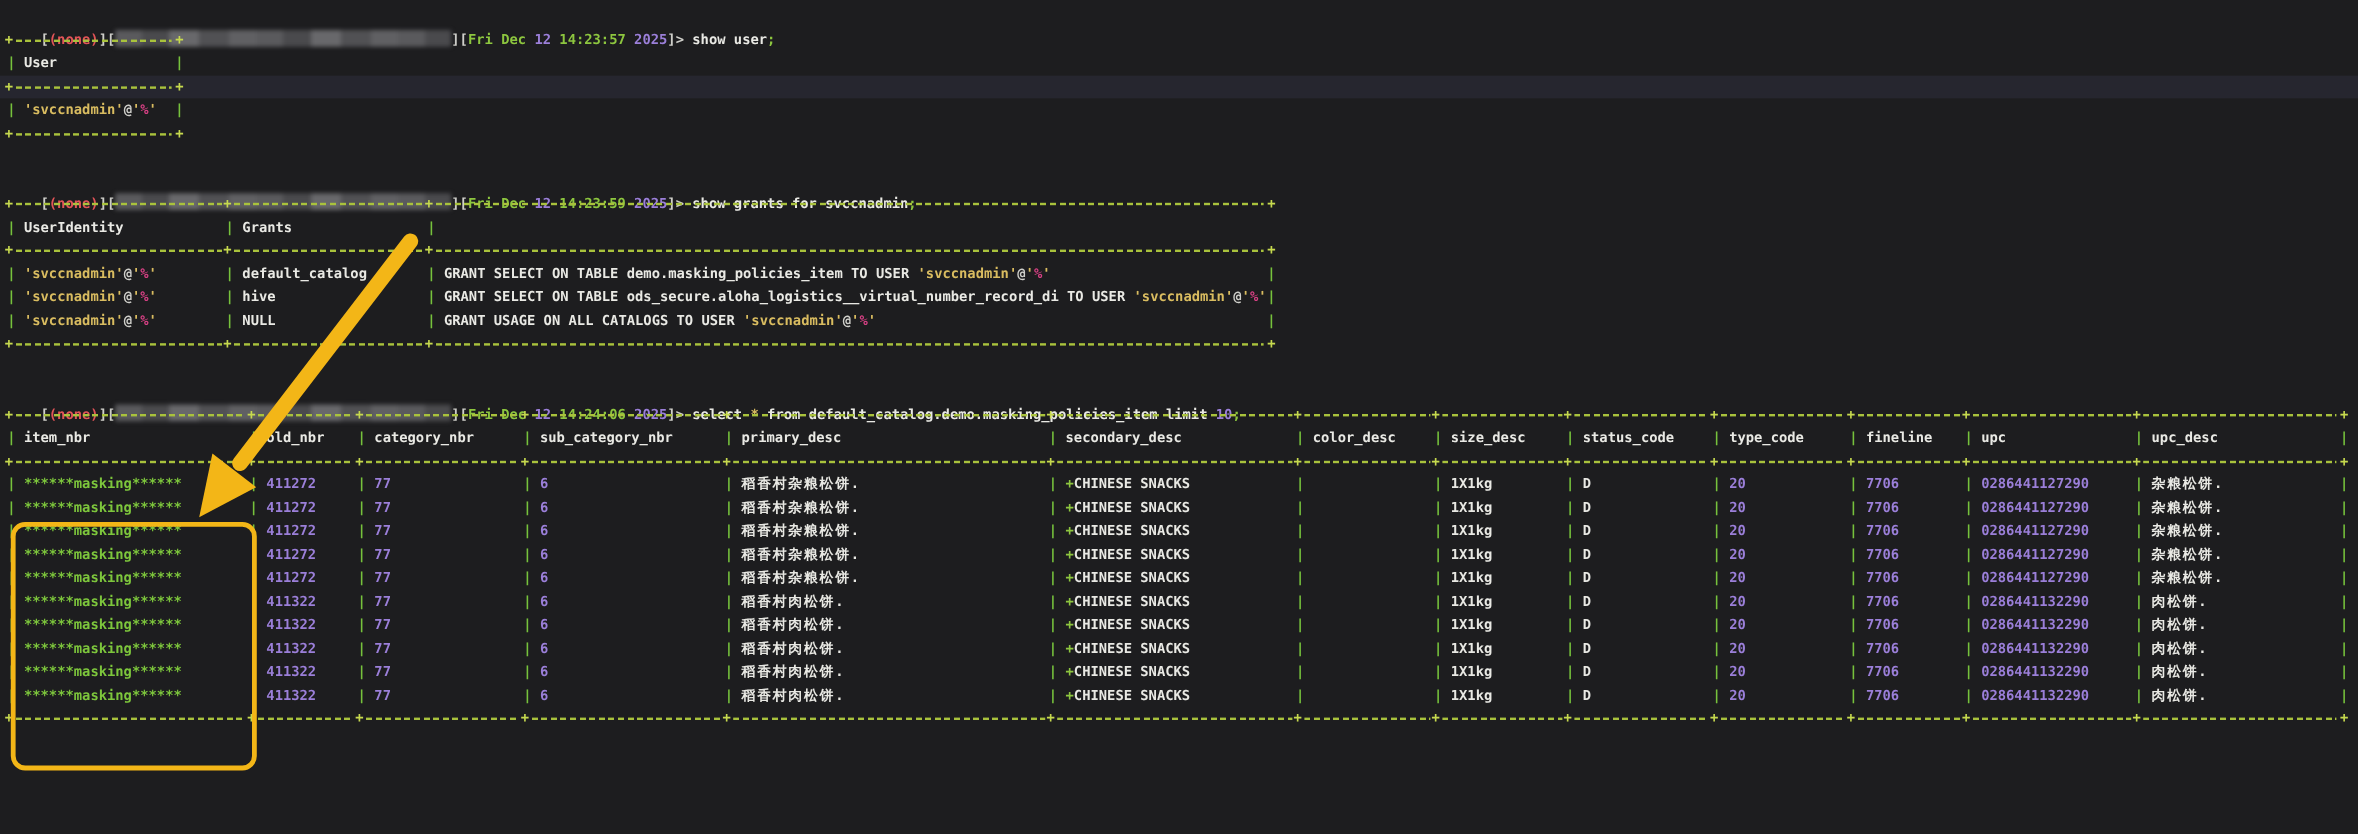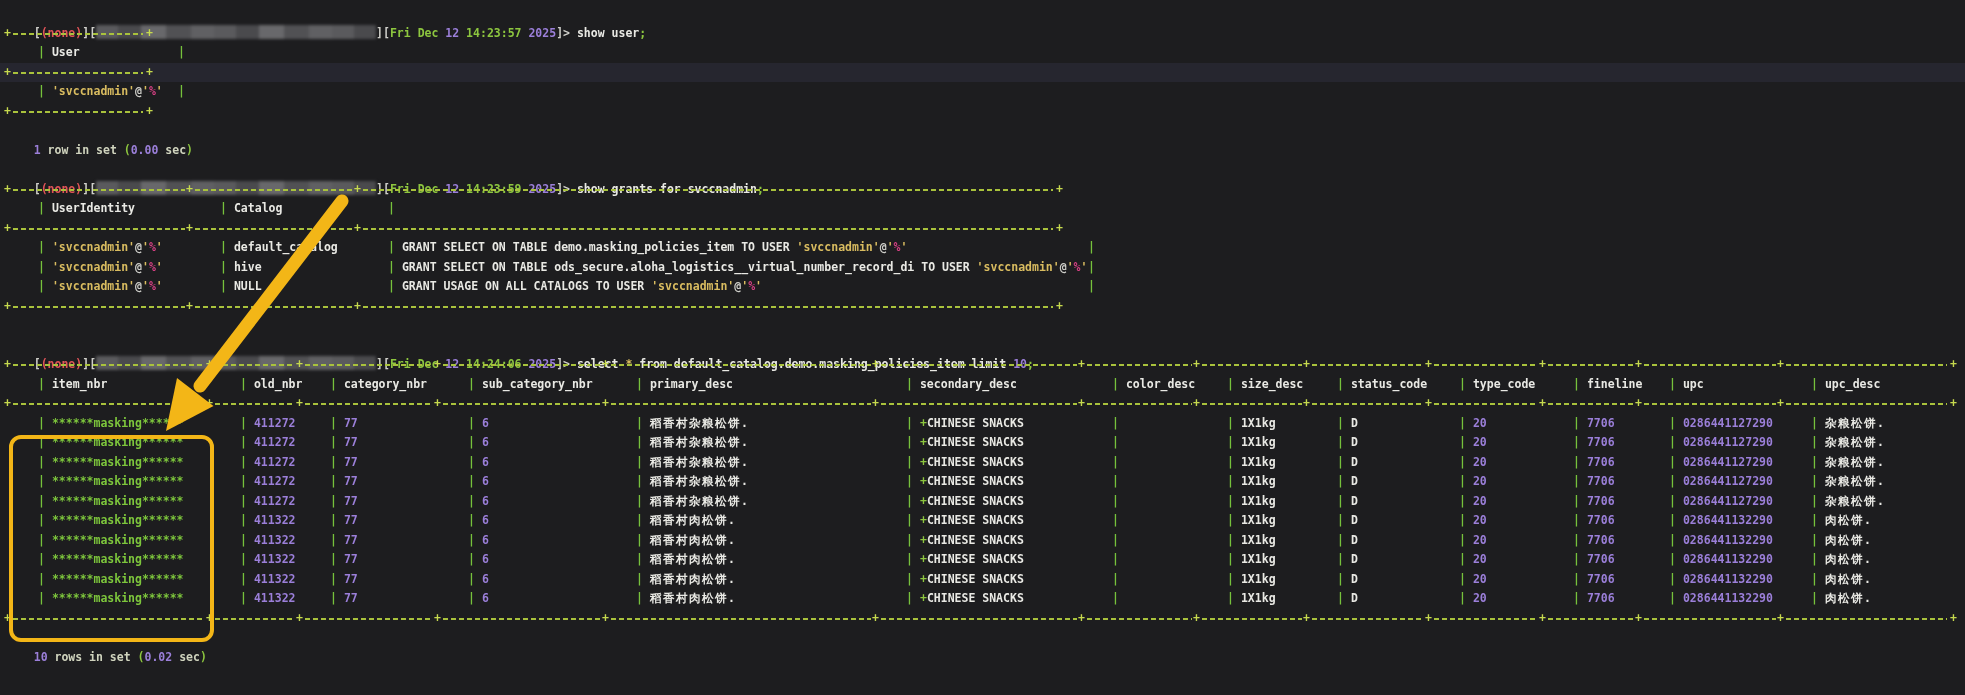--- a/index.html
+++ b/index.html
@@ -12,21 +12,21 @@
   .hl{background:#26262f;}
   .red{color:#e25458}.gry{color:#cfcfca}.grn{color:#8dc63f}.pur{color:#9b7fd9}
   .yel{color:#d9bc60}.pnk{color:#d64084}.wht{color:#e9e9e4}.pale{color:#cfd3bd}
   .mask{color:#7dc63c}.cjk{letter-spacing:1.5px}
   .blur{
     display:inline-block;width:280px;height:14px;vertical-align:-2px;border-radius:1px;
     background:repeating-linear-gradient(90deg,#5a5a5d 0 22px,#4a4a4d 22px 45px,#68686b 45px 70px,#515154 70px 95px,#606063 95px 118px);
     filter:blur(1.8px);
   }
   
-  .trow{display:flex;margin-left:32px;}
+  .trow{display:flex;}
   .cell{flex:none;white-space:pre;overflow:hidden;}
   .cell::before{content:"|";color:#76c13c;margin-right:7px;}
   .trow::after{content:"|";color:#76c13c;}
   
   .brow{display:flex;}
   .bseg{flex:none;position:relative;}
   .bseg::before{content:"+";color:#c6d94e;position:absolute;left:-2px;top:0;}
   .bseg::after{content:"";position:absolute;left:7px;right:3px;top:9px;height:2px;
     background:repeating-linear-gradient(90deg,#a9c23c 0 5px,rgba(0,0,0,0) 5px 8px);}
   .brow::after{content:"+";color:#c6d94e;}
@@ -53,31 +53,28 @@
   <div class="line">
     <span class="gry">[</span><span class="red">(none)</span><span class="gry">]</span><span class="gry">[</span><span class="blur"></span><span class="gry">]</span><span class="gry">[</span><span class="grn">Fri Dec </span><span class="pur">12 </span><span class="grn">14:23:57 </span><span class="pur">2025</span><span class="gry">]</span><span class="gry">&gt;</span><span class="wht"> show user</span><span class="grn">;</span>
   </div>
   <div class="line brow"><span class="bseg u0"></span></div>
   <div class="line trow"><span class="cell u0"><span class="wht">User</span></span></div>
   <div class="line brow hl"><span class="bseg u0"></span></div>
   <div class="line trow">
     <span class="cell u0"><span class="yel">'svccnadmin'</span><span class="gry">@</span><span class="yel">'</span><span class="pnk">%</span><span class="yel">'</span></span>
   </div>
   <div class="line brow"><span class="bseg u0"></span></div>
-  <div class="line">
-    <span class="pur">1</span><span class="pale"> row in set </span><span class="grn">(</span><span class="pur">0.00</span><span class="pale"> sec</span><span class="grn">)</span>
-  </div>
   <div class="line blank"></div>
 
   <div class="line">
     <span class="gry">[</span><span class="red">(none)</span><span class="gry">]</span><span class="gry">[</span><span class="blur"></span><span class="gry">]</span><span class="gry">[</span><span class="grn">Fri Dec </span><span class="pur">12 </span><span class="grn">14:23:59 </span><span class="pur">2025</span><span class="gry">]</span><span class="gry">&gt;</span><span class="wht"> show grants for svccnadmin</span><span class="grn">;</span>
   </div>
   <div class="line brow"><span class="bseg g0"></span><span class="bseg g1"></span><span class="bseg g2"></span></div>
   <div class="line trow">
-    <span class="cell g0"><span class="wht">UserIdentity</span></span><span class="cell g1"><span class="wht">Catalog</span></span>
+    <span class="cell g0"><span class="wht">UserIdentity</span></span><span class="cell g1"><span class="wht">Grants</span></span>
   </div>
   <div class="line brow"><span class="bseg g0"></span><span class="bseg g1"></span><span class="bseg g2"></span></div>
   <div class="line trow">
     <span class="cell g0"><span class="yel">'svccnadmin'</span><span class="gry">@</span><span class="yel">'</span><span class="pnk">%</span><span class="yel">'</span></span><span class="cell g1"><span class="wht">default_catalog</span></span><span class="cell g2"><span class="wht">GRANT SELECT ON TABLE demo.masking_policies_item TO USER </span><span class="yel">'svccnadmin'</span><span class="gry">@</span><span class="yel">'</span><span class="pnk">%</span><span class="yel">'</span></span>
   </div>
   <div class="line trow">
     <span class="cell g0"><span class="yel">'svccnadmin'</span><span class="gry">@</span><span class="yel">'</span><span class="pnk">%</span><span class="yel">'</span></span><span class="cell g1"><span class="wht">hive</span></span><span class="cell g2"><span class="wht">GRANT SELECT ON TABLE ods_secure.aloha_logistics__virtual_number_record_di TO USER </span><span class="yel">'svccnadmin'</span><span class="gry">@</span><span class="yel">'</span><span class="pnk">%</span><span class="yel">'</span></span>
   </div>
   <div class="line trow">
     <span class="cell g0"><span class="yel">'svccnadmin'</span><span class="gry">@</span><span class="yel">'</span><span class="pnk">%</span><span class="yel">'</span></span><span class="cell g1"><span class="wht">NULL</span></span><span class="cell g2"><span class="wht">GRANT USAGE ON ALL CATALOGS TO USER </span><span class="yel">'svccnadmin'</span><span class="gry">@</span><span class="yel">'</span><span class="pnk">%</span><span class="yel">'</span></span>
@@ -122,23 +119,20 @@
     </div>
       <div class="line trow">
       <span class="cell c0"><span class="mask">******masking******</span></span><span class="cell c1"><span class="pur">411322</span></span><span class="cell c2"><span class="pur">77</span></span><span class="cell c3"><span class="pur">6</span></span><span class="cell c4"><span class="wht cjk">稻香村肉松饼.</span></span><span class="cell c5"><span class="grn">+</span><span class="wht">CHINESE SNACKS</span></span><span class="cell c6"><span class="wht"></span></span><span class="cell c7"><span class="wht">1X1kg</span></span><span class="cell c8"><span class="wht">D</span></span><span class="cell c9"><span class="pur">20</span></span><span class="cell c10"><span class="pur">7706</span></span><span class="cell c11"><span class="pur">0286441132290</span></span><span class="cell c12"><span class="wht cjk">肉松饼.</span></span>
     </div>
       <div class="line trow">
       <span class="cell c0"><span class="mask">******masking******</span></span><span class="cell c1"><span class="pur">411322</span></span><span class="cell c2"><span class="pur">77</span></span><span class="cell c3"><span class="pur">6</span></span><span class="cell c4"><span class="wht cjk">稻香村肉松饼.</span></span><span class="cell c5"><span class="grn">+</span><span class="wht">CHINESE SNACKS</span></span><span class="cell c6"><span class="wht"></span></span><span class="cell c7"><span class="wht">1X1kg</span></span><span class="cell c8"><span class="wht">D</span></span><span class="cell c9"><span class="pur">20</span></span><span class="cell c10"><span class="pur">7706</span></span><span class="cell c11"><span class="pur">0286441132290</span></span><span class="cell c12"><span class="wht cjk">肉松饼.</span></span>
     </div>
     </div>
 
   <div class="line brow"><span class="bseg c0"></span><span class="bseg c1"></span><span class="bseg c2"></span><span class="bseg c3"></span><span class="bseg c4"></span><span class="bseg c5"></span><span class="bseg c6"></span><span class="bseg c7"></span><span class="bseg c8"></span><span class="bseg c9"></span><span class="bseg c10"></span><span class="bseg c11"></span><span class="bseg c12"></span></div>
-  <div class="line">
-    <span class="pur">10</span><span class="pale"> rows in set </span><span class="grn">(</span><span class="pur">0.02</span><span class="pale"> sec</span><span class="grn">)</span>
-  </div>
 
   <div class="annot-box"></div>
   <svg class="annot-arrow" width="300" height="270" viewBox="0 0 300 270">
     <line x1="262" y1="16" x2="120" y2="201" stroke="#f3b617" stroke-width="13" stroke-linecap="round"></line>
     <polygon points="86,246 97,193 133.5,221" fill="#f3b617"></polygon>
   </svg>
 
 </div>
 
 </body></html>

